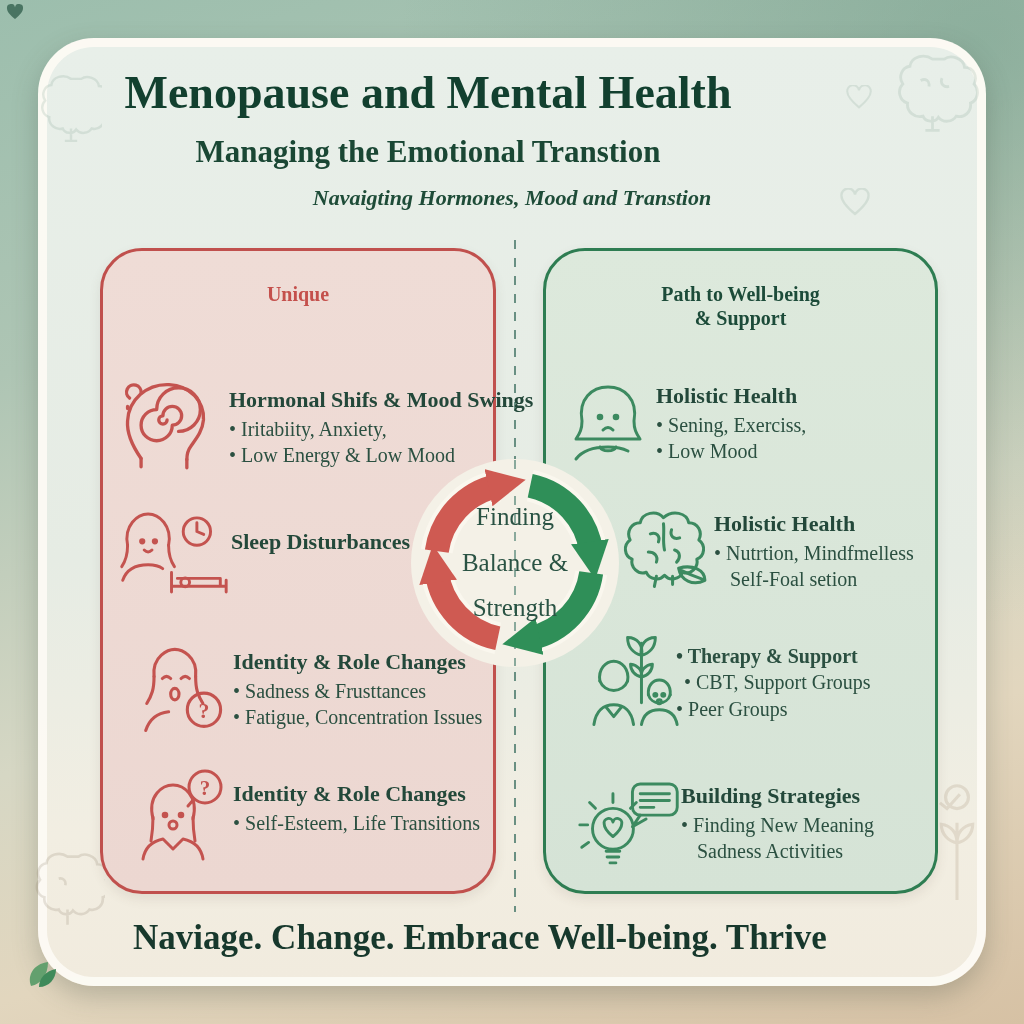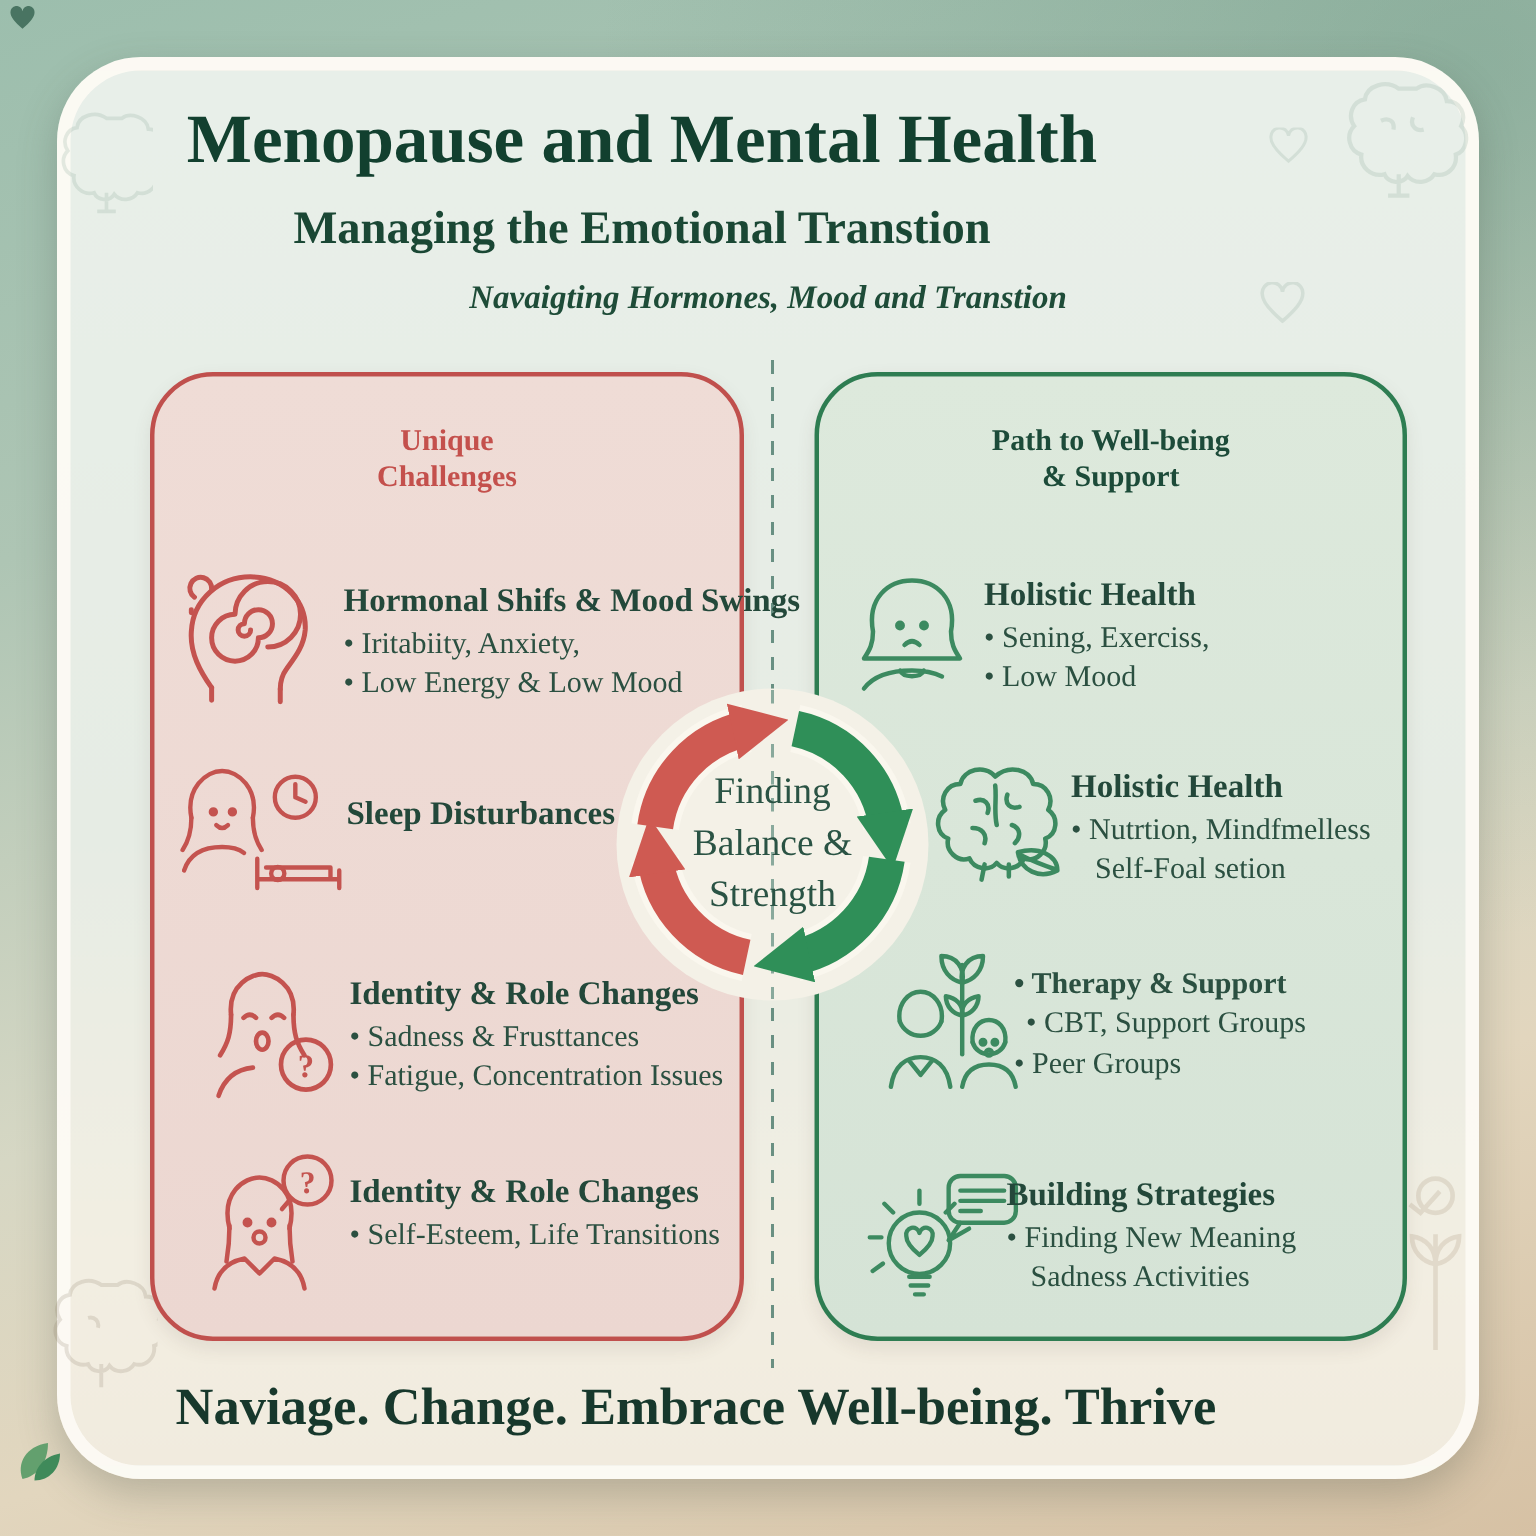--- a/index.html
+++ b/index.html
@@ -40,24 +40,24 @@
   .cont{margin-left:16px;}
   .ind1{margin-left:8px;} .ind2{}
   
   .vdash{position:absolute;left:514px;top:240px;width:2px;height:672px;
     background:repeating-linear-gradient(180deg,#527f71 0 9px,transparent 9px 18px);
     opacity:.85;}
   
   .cycle{position:absolute;left:404px;top:452px;width:222px;height:222px;}
   .cycle-text{position:absolute;inset:0;display:flex;flex-direction:column;
     align-items:center;justify-content:center;text-align:center;
-    font-size:25px;color:#2a5344;line-height:1.38;}
+    font-size:25px;color:#2a5344;line-height:1.38;gap:11px;}
   
   .tagline{position:absolute;left:0;top:918px;width:928px;text-align:center;
-    font-size:35px;font-weight:700;color:#17382c;}
+    font-size:35px;font-weight:700;color:#17382c;padding-left:16px;}
   .tagline svg{vertical-align:-4px;margin-left:8px;}
   .wm{position:absolute;opacity:.17;}
   svg{display:block;}
 </style>
 </head>
 <body>
 
 <div class="stage">
 
   <svg class="wm" style="left:6px;top:4px;opacity:.75" width="18" height="16" viewBox="0 0 20 18">
@@ -87,21 +87,20 @@
 
   <div class="h1">Menopause and Mental Health</div>
   <div class="h2">Managing the Emotional Transtion</div>
   <div class="h3">Navaigting Hormones, Mood and Transtion</div>
 
   <div class="vdash"></div>
 
   <div class="panel left">
     <div class="panel-h">
       <div>Unique</div>
-      <div>Challenges</div>
     </div>
 
     <div class="item">
       <svg class="icon" style="left:10px;top:118px" width="104" height="104" viewBox="0 0 100 100">
         <g fill="none" stroke="#c4534f" stroke-width="3.2" stroke-linecap="round" stroke-linejoin="round">
           <path d="M27 86C20 76 13 64 14 50 15 30 32 14 54 15c20 1 34 16 33 34-1 11-7 18-12 25-3 4-4 8-4 13"></path>
           <path d="M27 86v8 M71 87v8"></path>
           <path d="M52 49a4 4 0 1 1-4-4 9 9 0 1 1 9 9 15 15 0 1 1-15-15 21 21 0 1 1 21 21"></path>
           <path d="M16 28a7 7 0 1 1 11-5 M14 36v2"></path>
         </g>
@@ -242,21 +241,21 @@
         <g fill="none" stroke="#3c8a60" stroke-width="3" stroke-linecap="round" stroke-linejoin="round">
           <circle cx="40" cy="58" r="21"></circle>
           <path d="M40 66c-6-5-9-9-9-13a4.5 4.5 0 0 1 9-2 4.5 4.5 0 0 1 9 2c0 4-3 8-9 13z"></path>
           <path d="M33 81h14 M34 87h12 M37 93h6"></path>
           <path d="M40 31v-9 M22 37l-6-6 M58 37l6-6 M14 54H6 M15 72l-7 5"></path>
           <rect x="60" y="12" width="46" height="32" rx="8"></rect>
           <path d="M68 22h30 M68 29h30 M68 36h14"></path>
           <path d="M68 44l-8 12 14-8"></path>
         </g>
       </svg>
-      <div class="txt" style="left:125px;top:532px">
+      <div class="txt" style="left:135px;top:532px">
         <div class="title">Building Strategies</div>
         <div class="bullet">• Finding New Meaning</div>
         <div class="bullet cont">Sadness Activities</div>
       </div>
     </div>
   </div>
 
   <div class="cycle">
     <svg width="222" height="222" viewBox="0 0 222 222">
       <defs>

